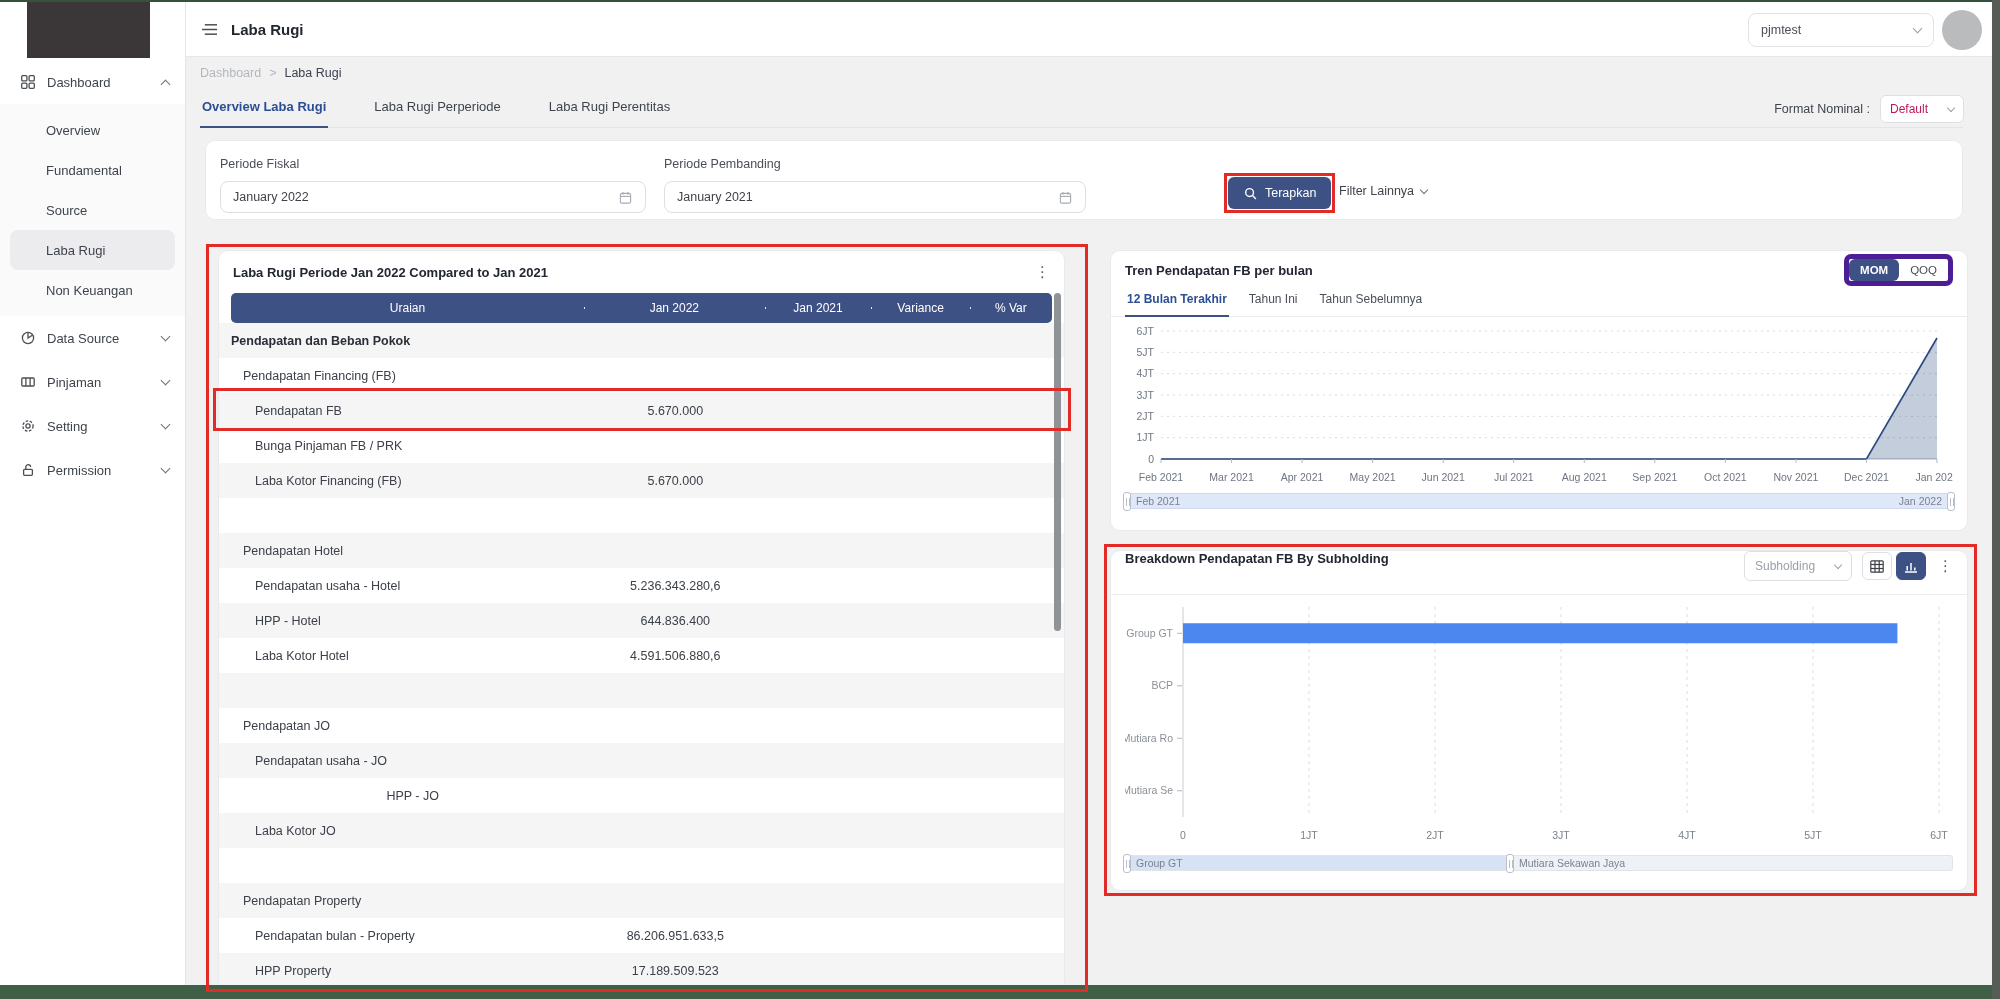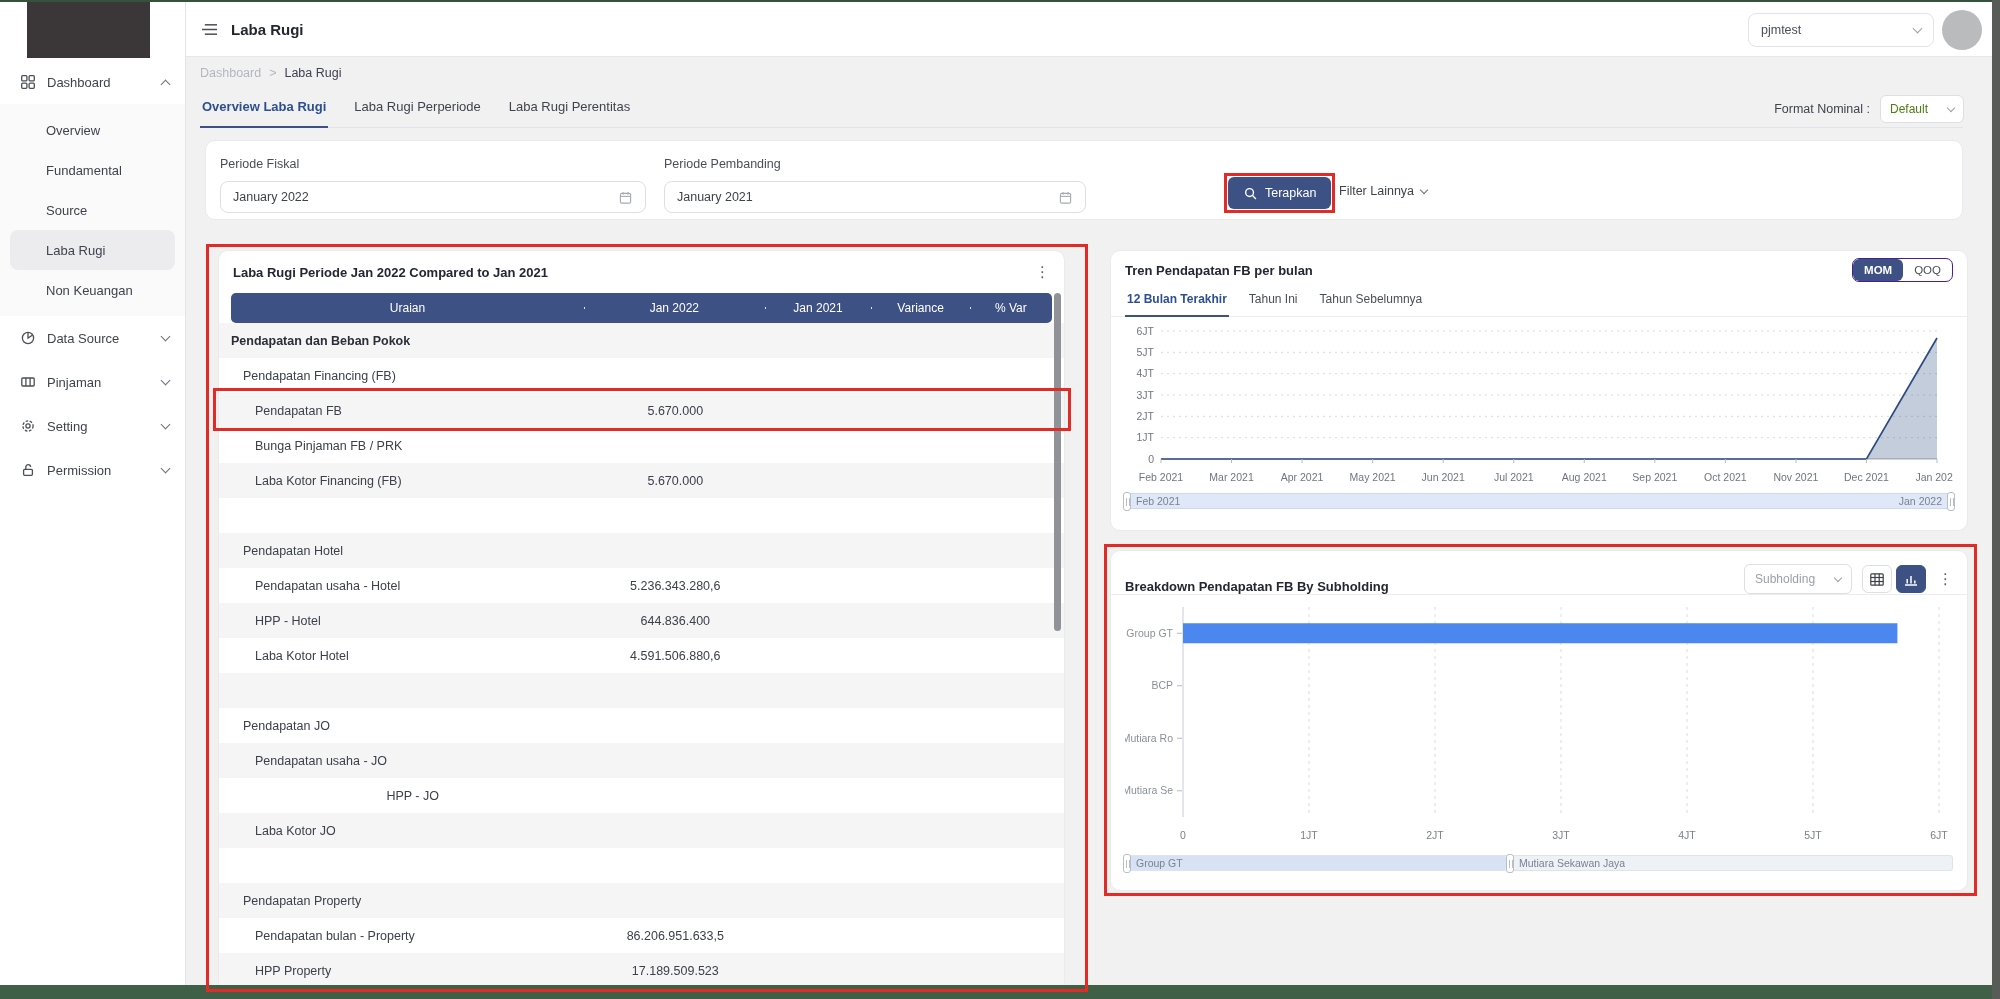--- a/index.html
+++ b/index.html
@@ -37,25 +37,25 @@
   .hamburger{margin-left:16px;}
   .page-title{margin-left:14px;font-size:15px;font-weight:bold;color:#23272e;}
   .user-select{position:absolute;right:58px;top:11px;width:186px;height:34px;border:1px solid #e2e3e6;border-radius:8px;background:#fff;display:flex;align-items:center;padding:0 12px;font-size:12.5px;color:#4a4f57;}
   .user-select .chev{margin-left:auto;}
   .avatar{position:absolute;right:10px;top:8px;width:40px;height:40px;border-radius:50%;background:#b9bbbd;}
 
   
   .main{position:absolute;left:186px;top:57px;width:1806px;height:942px;background:var(--page-bg);z-index:1;}
   .breadcrumb{position:absolute;left:14px;top:9px;font-size:12.5px;color:#b3b7bd;display:flex;gap:8px;align-items:center;}
   .breadcrumb .cur{color:#3c4250;}
-  .tabs-row{position:absolute;left:14px;top:38px;width:1763px;border-bottom:1px solid #e3e4e7;display:flex;gap:24px;}
+  .tabs-row{position:absolute;left:14px;top:38px;width:1763px;border-bottom:1px solid #e3e4e7;display:flex;gap:44px;}
   .tab{font-size:13px;color:#3f444c;padding:4px 2px 12px;cursor:pointer;}
   .tab.active{color:#2d4f92;font-weight:bold;border-bottom:2.5px solid var(--navy);margin-bottom:-1px;}
   .fmt-nominal{position:absolute;right:28px;top:38px;display:flex;align-items:center;gap:10px;font-size:12.5px;color:#3f444c;}
-  .mini-select{width:84px;height:28px;border:1px solid #dddfe3;border-radius:6px;background:#fff;display:flex;align-items:center;padding:0 9px;font-size:12px;color:#4d7c0f;}
+  .mini-select{width:84px;height:28px;border:1px solid #dddfe3;border-radius:6px;background:#fff;display:flex;align-items:center;padding:0 9px;font-size:12px;color:#be185d;}
   .mini-select .chev{margin-left:auto;width:6px;height:6px;}
 
   
   .filter-card{position:absolute;left:19px;top:83px;width:1758px;height:80px;background:#fff;border:1px solid var(--card-border);border-radius:10px;}
   .fld-label{position:absolute;font-size:12.5px;color:#4a4f57;}
   .fld{position:absolute;height:32px;border:1px solid #dcdfe4;border-radius:8px;background:#fff;display:flex;align-items:center;padding:0 12px;font-size:12.5px;color:#3f4349;}
   .fld .icn{margin-left:auto;}
   .apply-wrap{position:absolute;left:1018px;top:32px;border:3px solid var(--red);padding:1px;}
   .btn-apply{height:32px;background:var(--navy);color:#fff;border:none;border-radius:6px;padding:0 15px;font-size:12.5px;display:flex;align-items:center;gap:7px;font-family:inherit;cursor:pointer;}
   .filter-more{position:absolute;left:1133px;top:43px;font-size:12.5px;color:#3f444c;display:flex;align-items:center;gap:7px;cursor:pointer;}
@@ -75,39 +75,39 @@
   .pl-row.gray{background:var(--row-gray);}
   .pl-row .c-label{overflow:hidden;white-space:nowrap;}
   .pl-row .c-val{text-align:center;}
   .pl-row.bold .c-label{font-weight:bold;color:#2a2e36;}
   .pl-scroll{position:absolute;right:3px;top:42px;bottom:8px;width:7px;}
   .pl-thumb{position:absolute;top:0;width:7px;height:338px;background:#8f9296;border-radius:4px;}
 
   
   .trend-card{left:924px;top:193px;width:858px;height:281px;}
   .panel-head{height:38px;display:flex;align-items:center;padding:0 14px;}
-  .toggle-group{margin-left:auto;display:flex;border:1px solid #4c1d95;border-radius:7px;overflow:hidden;background:#fff;}
+  .toggle-group{margin-left:auto;display:flex;border:5px solid #4c1d95;border-radius:7px;overflow:hidden;background:#fff;}
   .toggle{font-size:11.5px;padding:5px 11px;color:#4a4f57;cursor:pointer;}
   .toggle.active{background:var(--navy);color:#fff;border-radius:6px;font-weight:bold;}
   .trend-tabs{display:flex;gap:18px;padding:0 14px;border-bottom:1px solid #ececee;}
   .ttab{font-size:12px;color:#4a4f57;padding:3px 2px 9px;cursor:pointer;}
   .ttab.active{color:#2d4f92;font-weight:bold;border-bottom:2.5px solid var(--navy);margin-bottom:-1px;}
   .chart-wrap{padding:2px 14px 0;}
 
   
   .brush{position:relative;height:16px;margin:2px 14px 0;border-radius:3px;background:#dfe8f8;border:1px solid #cdd9ee;}
   .brush .b-label{position:absolute;top:1px;font-size:10.5px;color:#7a8291;}
   .b-handle{position:absolute;top:-2px;width:8px;height:19px;background:#fff;border:1px solid #b9bfc9;border-radius:3px;z-index:2;}
   .b-handle::before{content:"";position:absolute;left:2px;top:5px;width:2px;height:8px;border-left:1px solid #b9bfc9;border-right:1px solid #b9bfc9;}
   .brush.split{background:#eef1f6;border-color:#dfe3ea;}
   .brush .b-active{position:absolute;left:0;top:0;bottom:0;background:#d7e3f5;border-radius:2px;}
 
   
   .bd-card{left:924px;top:493px;width:858px;height:341px;}
-  .bd-head{height:44px;display:flex;align-items:flex-end;padding:0 14px;border-bottom:1px solid #ececee;gap:20px;}
+  .bd-head{height:44px;display:flex;align-items:flex-start;padding:0 14px;border-bottom:1px solid #ececee;gap:20px;}
   .bd-controls{margin-left:auto;display:flex;align-items:center;gap:10px;}
   .bd-select{width:108px;height:30px;border:1px solid #dddfe3;border-radius:6px;background:#fff;display:flex;align-items:center;padding:0 10px;font-size:12px;color:#9aa0a8;}
   .bd-select .chev{margin-left:auto;width:6px;height:6px;}
   .icon-btn{width:30px;height:28px;border:1px solid #dddfe3;border-radius:6px;background:#fff;display:flex;align-items:center;justify-content:center;cursor:pointer;}
   .icon-btn.active{background:var(--navy);border-color:var(--navy);}
 
   
   .ann{position:absolute;border:3px solid var(--red);z-index:50;pointer-events:none;}
   .ann-table{left:206px;top:244px;width:882px;height:748px;}
   .ann-row{left:213px;top:388px;width:858px;height:43px;}

